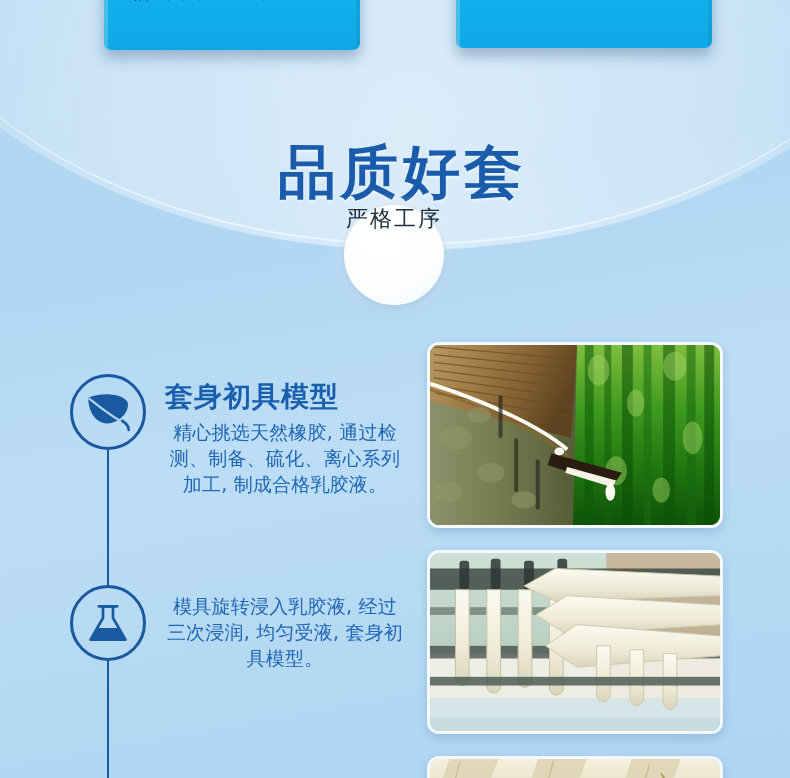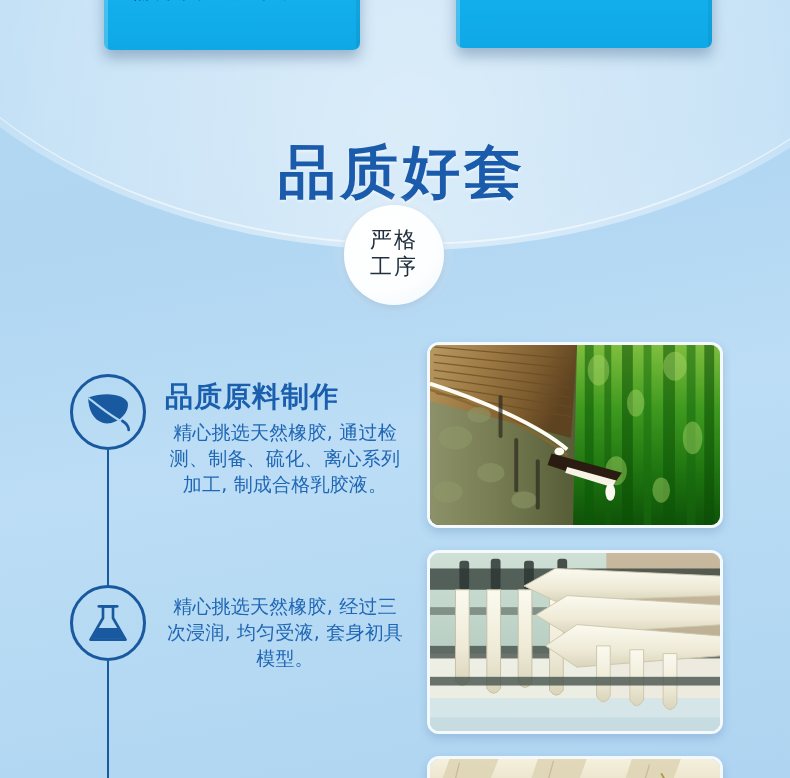--- a/index.html
+++ b/index.html
@@ -80,24 +80,24 @@
   #badge-wrap::before{
     content:""; position:absolute; left:-10px; top:-10px;
     width:120px; height:120px; border-radius:50%;
     background:radial-gradient(circle,rgba(255,255,255,.6) 40%,rgba(255,255,255,0) 72%);
   }
   #badge{
     position:relative;
     width:100px; height:100px; border-radius:50%;
     background:radial-gradient(circle at 38% 32%, #ffffff 0%, #fdfeff 58%, #eef6fd 100%);
     box-shadow:0 3px 10px rgba(60,110,160,.25);
-    display:flex; flex-direction:column;
-    align-items:center; justify-content:center;
+    display:flex; flex-direction:row;
+    justify-content:center;
     color:#22303f;
-    font-family:Liberation Mono, monospace;
+    font-family:Liberation Serif, serif;
     font-size:22px; line-height:1.25; letter-spacing:2px;
   }
 
   
   .feature { position:absolute; left:70px; width:660px; }
   #feature-1 { top:374px; }
   #feature-2 { top:585px; }
 
   .feat-icon {
     position:absolute; left:0; top:0;
@@ -176,36 +176,36 @@
   <div class="feature" id="feature-1">
     <div class="feat-icon">
       <svg viewBox="0 0 60 60" width="54" height="54" aria-hidden="true">
         <path d="M8 14 C30 6 50 12 52 20 C54 32 38 46 24 42 C14 39 8 28 8 14 Z" fill="#19599f"></path>
         <path d="M9 15 C24 27 36 37 50 43" stroke="#aed5f2" stroke-width="2.4" fill="none" stroke-linecap="round"></path>
         <path d="M46 40 C51 43 53 46 53 50" stroke="#19599f" stroke-width="3" fill="none" stroke-linecap="round"></path>
       </svg>
     </div>
     <div class="connector" id="connector-1"></div>
     <div class="feat-text">
-      <div class="feat-title">品质原料制作</div>
+      <div class="feat-title">套身初具模型</div>
       <div class="feat-body">精心挑选天然橡胶, 通过检测、制备、硫化、离心系列加工, 制成合格乳胶液。</div>
     </div>
   </div>
 
   <div class="feature" id="feature-2">
     <div class="feat-icon">
       <svg viewBox="0 0 60 60" width="50" height="50" aria-hidden="true">
         <path d="M24 10 L24 24 L9 50 L51 50 L36 24 L36 10 Z" fill="none" stroke="#19599f" stroke-width="3.2" stroke-linejoin="round"></path>
         <path d="M19 10 L41 10" stroke="#19599f" stroke-width="3.2" stroke-linecap="round"></path>
         <path d="M17.5 36 L42.5 36 L50 49 L10 49 Z" fill="#19599f"></path>
       </svg>
     </div>
     <div class="connector" id="connector-2"></div>
     <div class="feat-text">
-      <div class="feat-body">精心挑选天然橡胶, 经过三次浸润, 均匀受液, 套身初具模型。</div>
+      <div class="feat-body">模具旋转浸入乳胶液, 经过三次浸润, 均匀受液, 套身初具模型。</div>
     </div>
   </div>
 
   <div class="photo" id="photo-1">
     <svg viewBox="0 0 296 186" preserveAspectRatio="none" aria-hidden="true">
       <defs>
         <linearGradient id="jungle" x1="0" y1="0" x2="0" y2="1">
           <stop offset="0%" stop-color="#7fbe3e"></stop>
           <stop offset="35%" stop-color="#3f9a1f"></stop>
           <stop offset="70%" stop-color="#1f7510"></stop>

